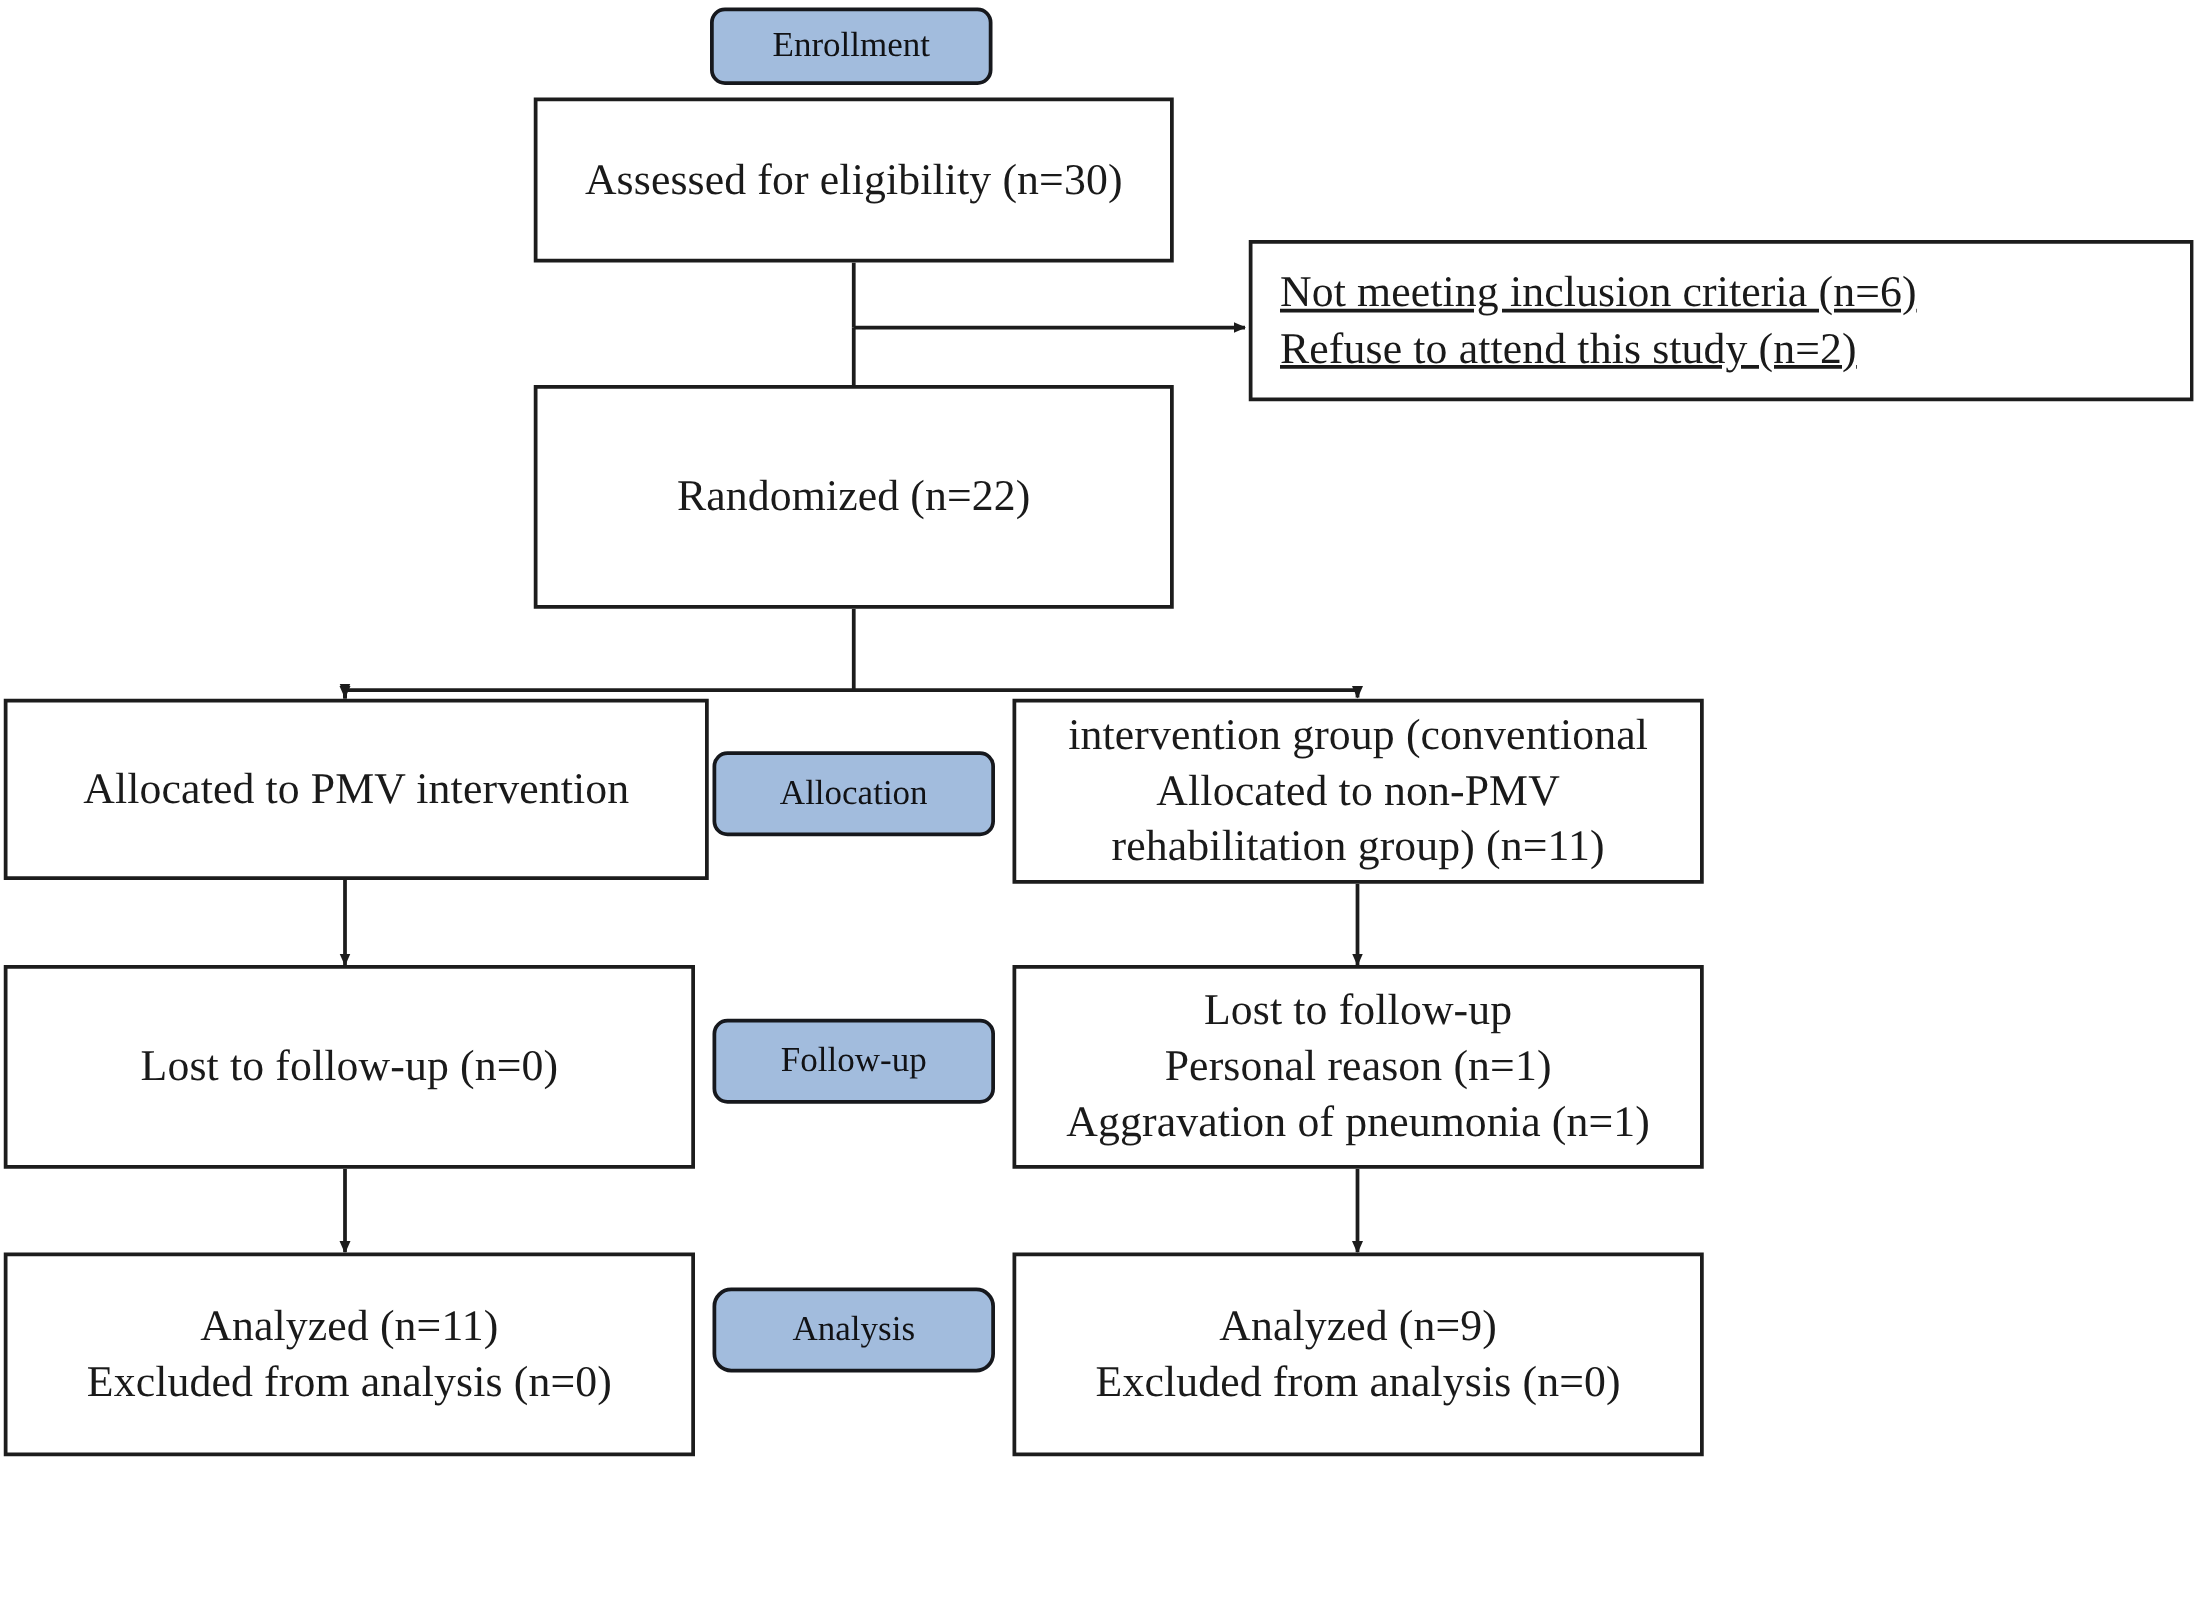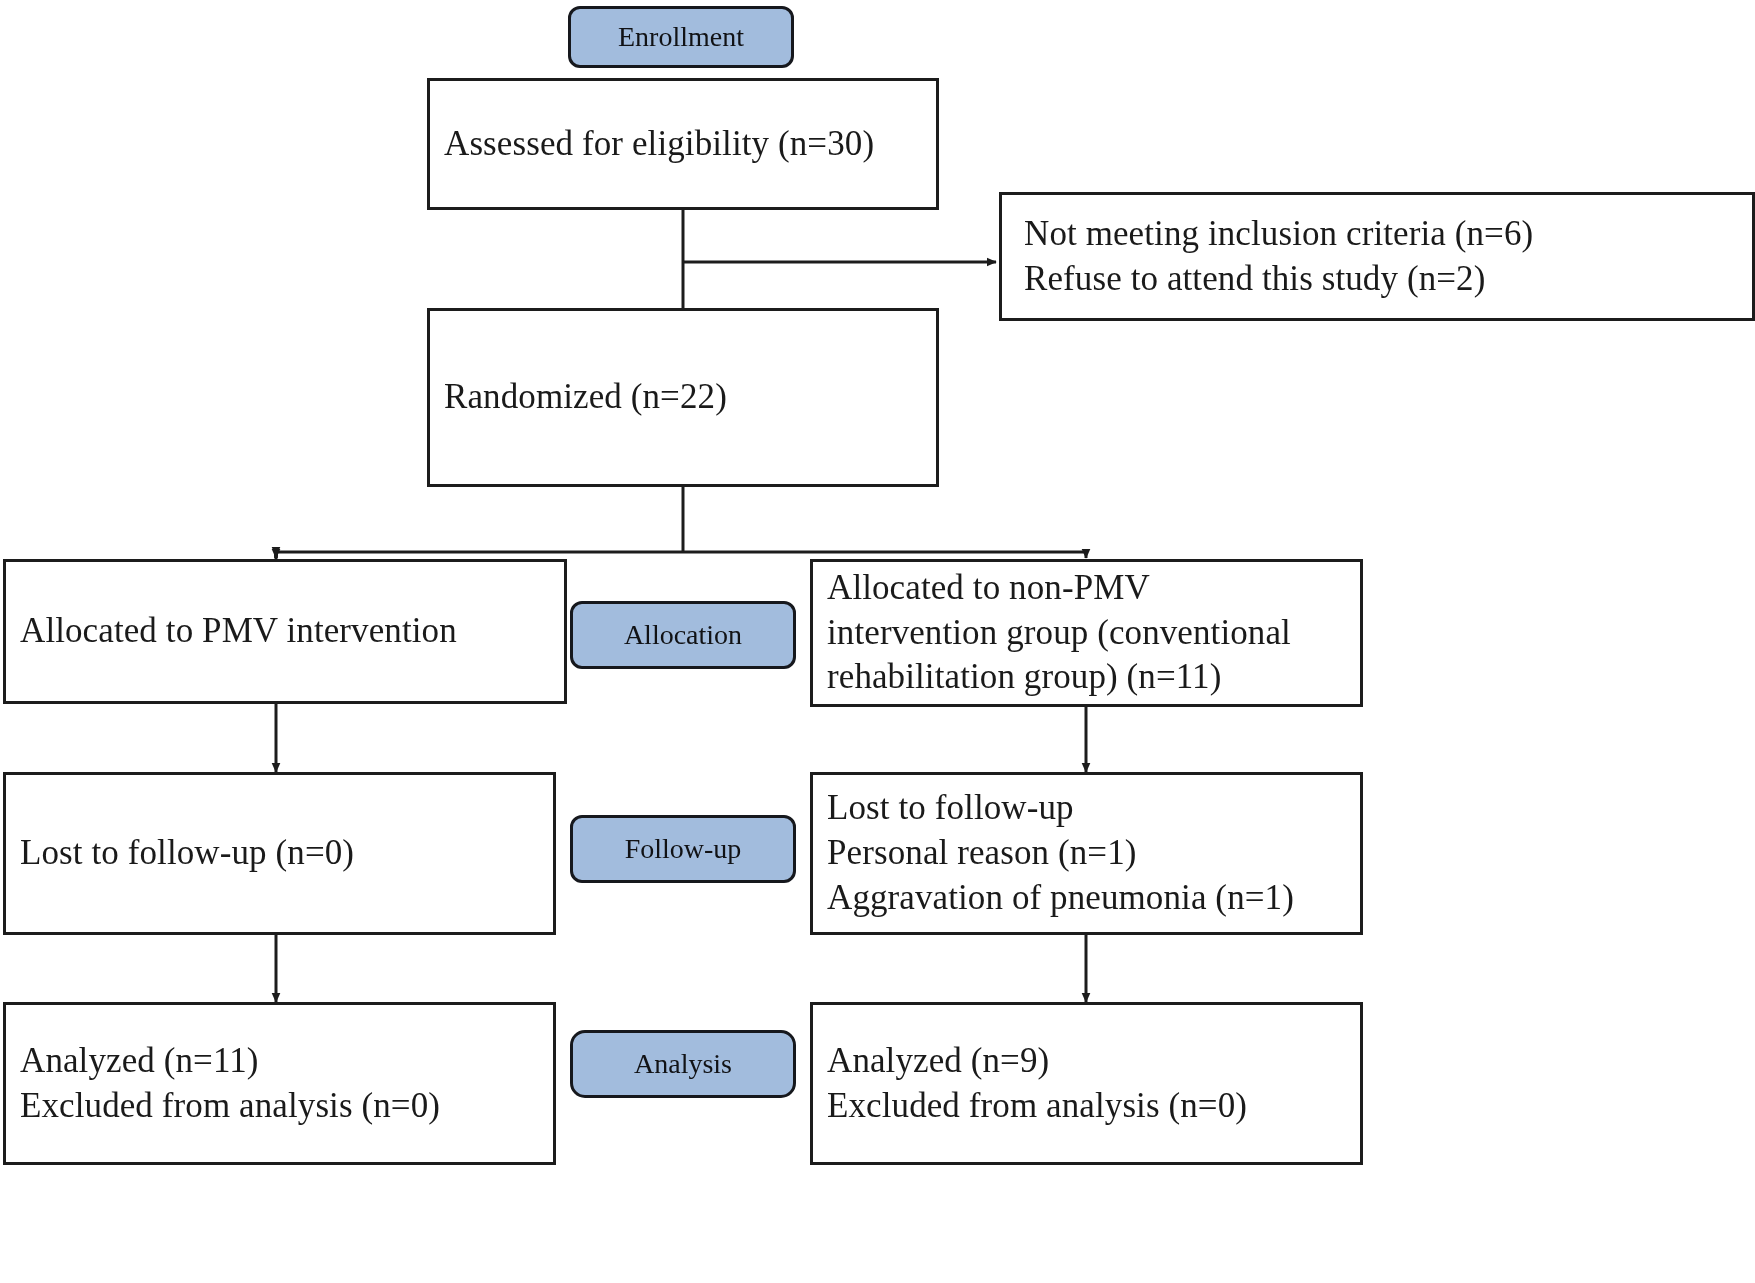--- a/index.html
+++ b/index.html
@@ -28,32 +28,34 @@
     pointer-events: none;
   }
   .node {
     position: absolute;
     box-sizing: border-box;
     border: 3px solid #1c1c1c;
     background: #ffffff;
     display: flex;
     align-items: center;
     justify-content: center;
+    text-align: center;
     font-size: 35px;
     line-height: 1.28;
     letter-spacing: 0.1px;
     z-index: 2;
   }
   .node .txt {
     padding: 0 14px;
     width: 100%;
   }
   .node.left-align {
     justify-content: center;
     text-align: left;
+    text-decoration: underline;
   }
   .node.left-align .txt {
     padding-left: 22px;
   }
   .stage {
     position: absolute;
     box-sizing: border-box;
     background: #a2bcdd;
     border: 3px solid #16181d;
     border-radius: 12px;
@@ -179,22 +181,22 @@
   </div>
 
   <div class="node" style="left:3px; top:559px; width:564px; height:145px;">
     <div class="txt lines-row">
       <span>Allocated to PMV intervention</span>
     </div>
   </div>
 
   <div class="node" style="left:810px; top:559px; width:553px; height:148px;">
     <div class="txt lines-row">
+      <span>intervention group (conventional</span>
       <span>Allocated to non-PMV</span>
-      <span>intervention group (conventional</span>
       <span>rehabilitation group) (n=11)</span>
     </div>
   </div>
 
   <div class="node" style="left:3px; top:772px; width:553px; height:163px;">
     <div class="txt lines-row">
       <span>Lost to follow-up (n=0)</span>
     </div>
   </div>
 

